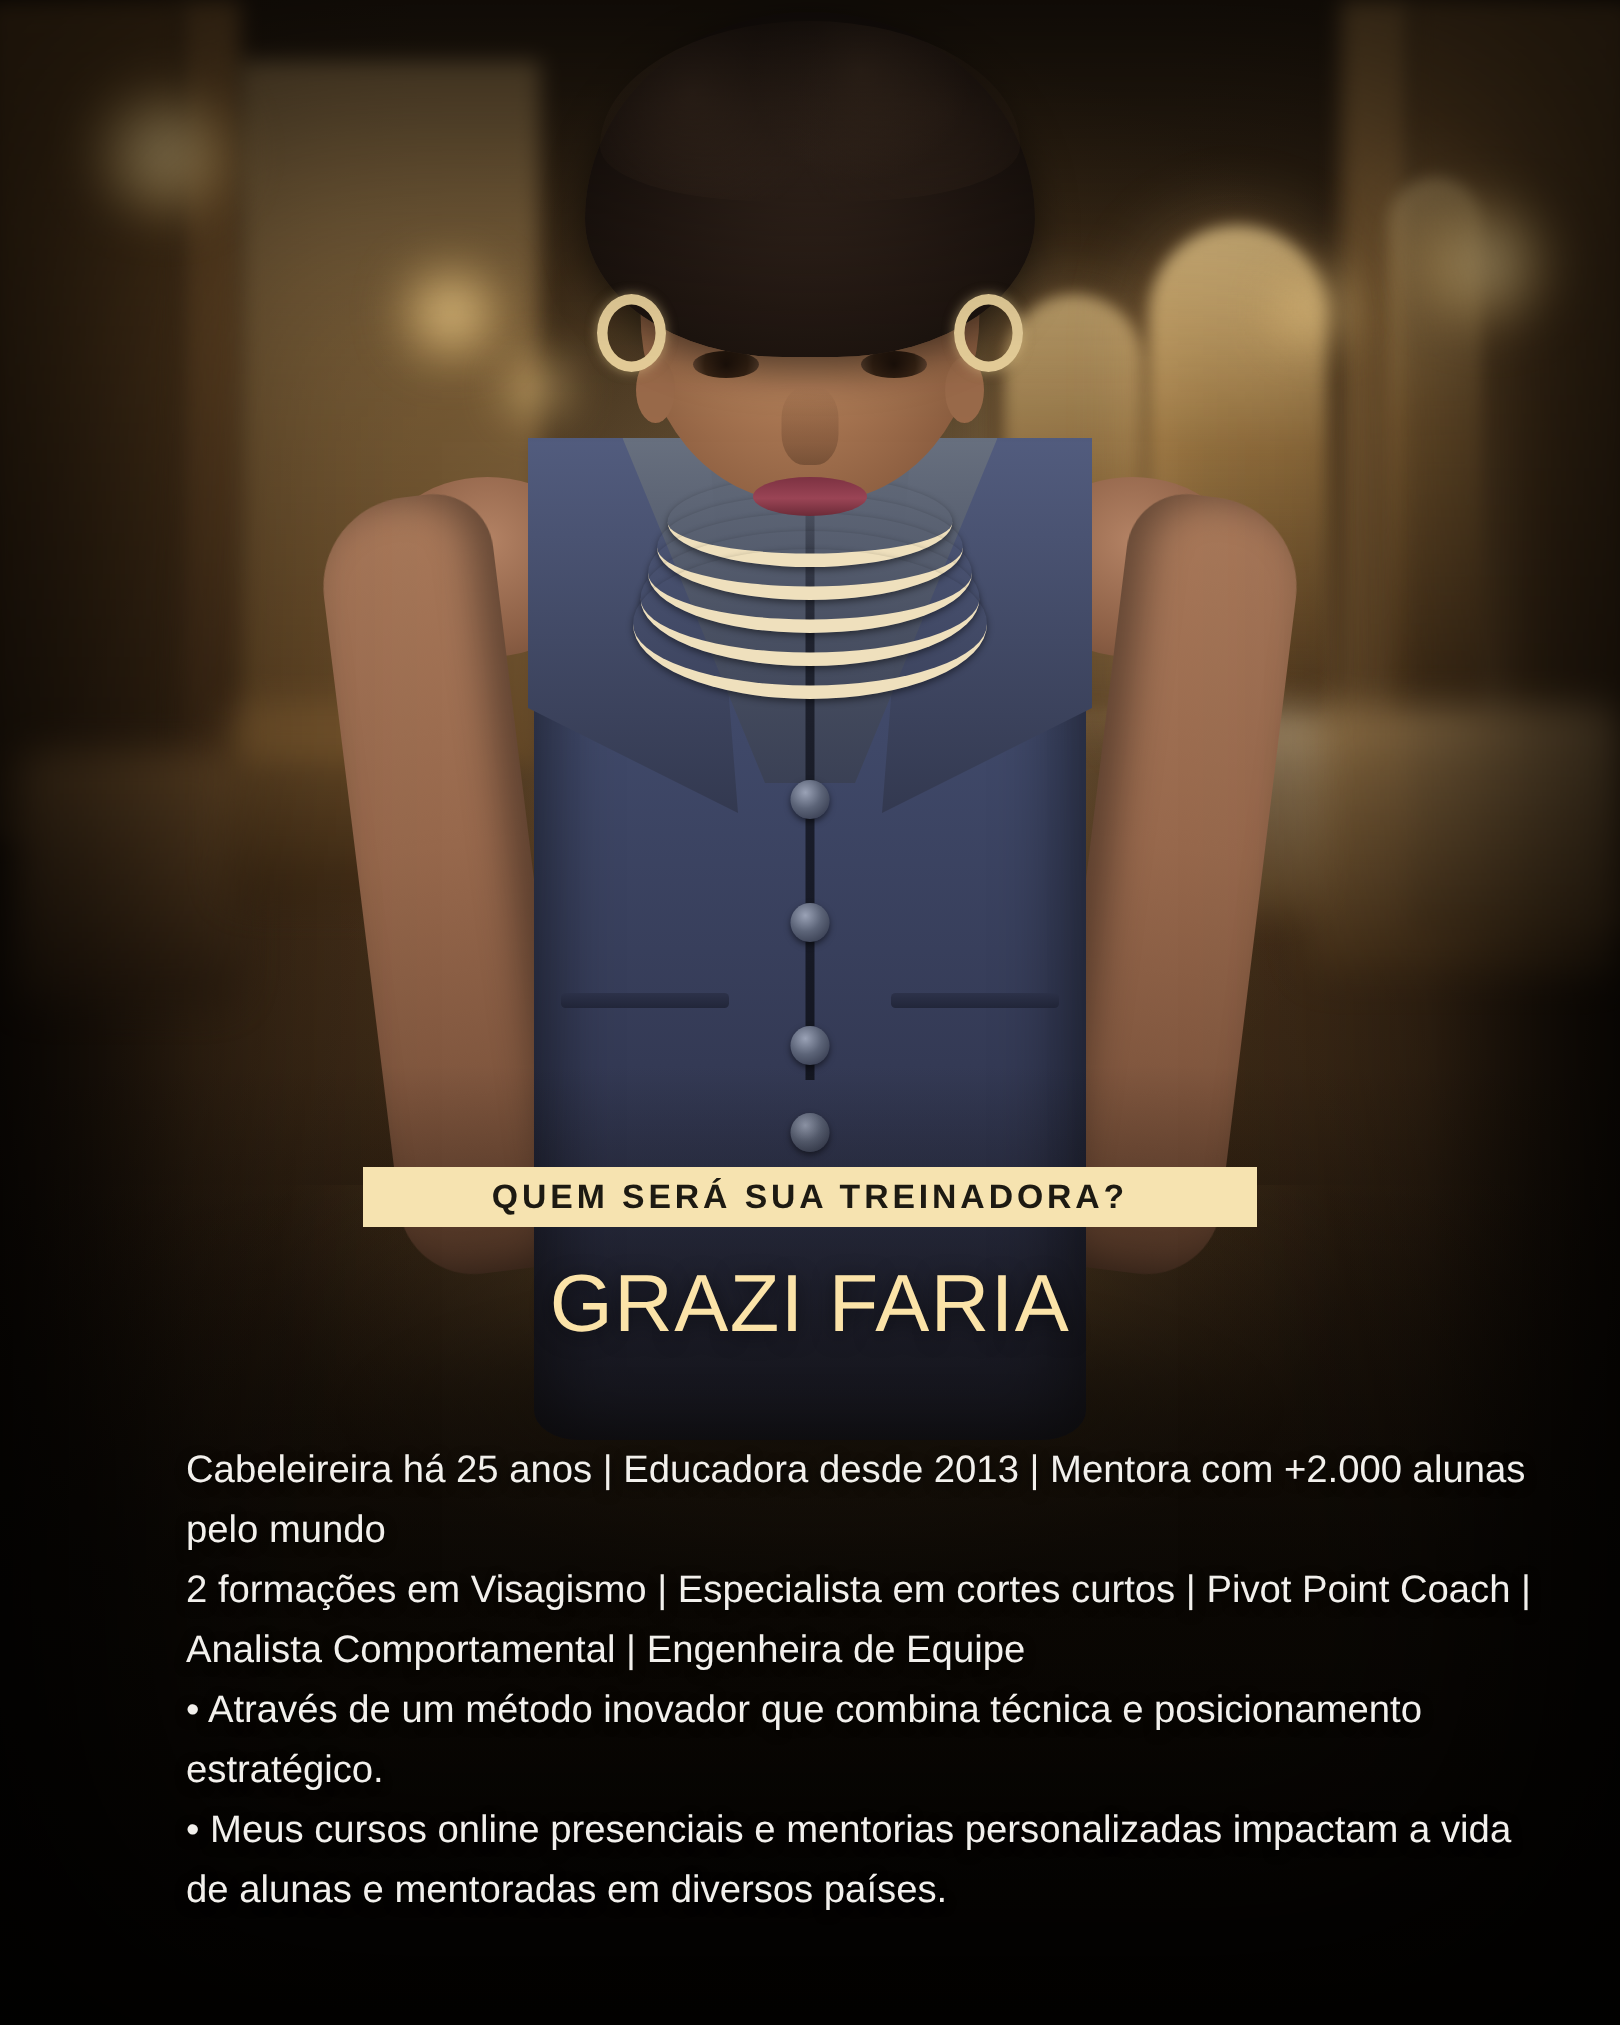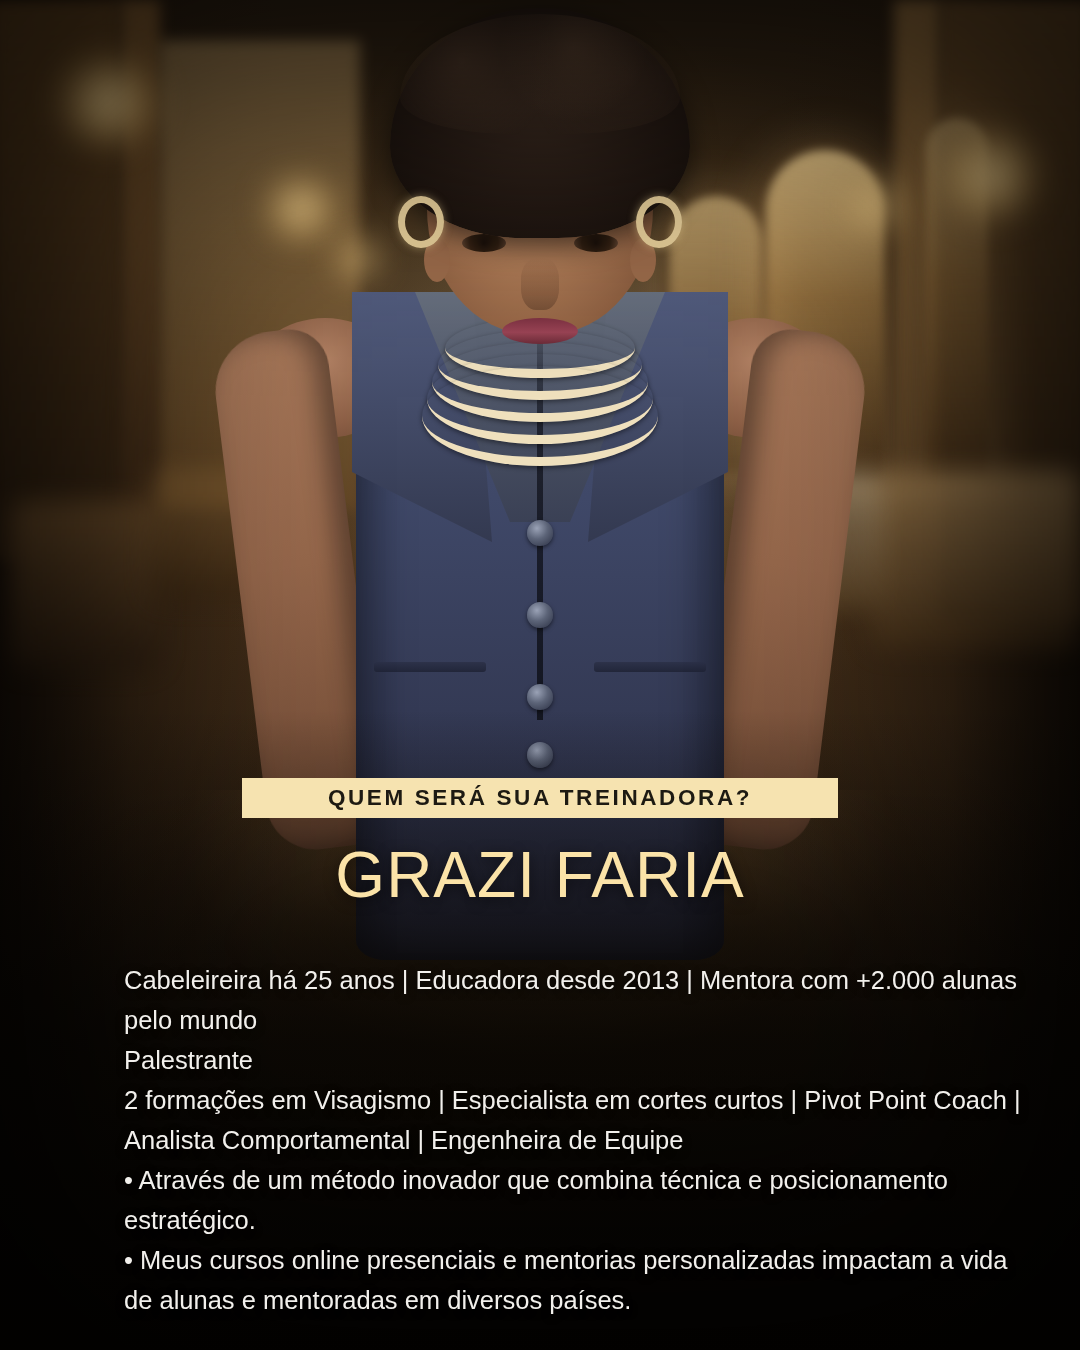--- a/index.html
+++ b/index.html
@@ -249,21 +249,21 @@
     background:#f6e3b0;
     display:flex; align-items:center; justify-content:center;
   }
   .ribbon span {
     font-size:22.5px; font-weight:700; letter-spacing:2.6px; color:#1d1a12;
   }
 
   .name {
     position:absolute; left:0; right:0; top:838px;
     text-align:center;
-    font-size:64px; font-weight:400; letter-spacing:1px;
+    font-size:54px; font-weight:400; letter-spacing:1px;
     color:#fbe3a8;
     text-shadow:0 3px 14px rgba(0,0,0,.55);
   }
 
   .bio {
     position:absolute; left:124px; right:52px; top:960px;
     color:#f2f0ec;
     font-size:25.5px;
     line-height:40px;
     text-shadow:0 2px 8px rgba(0,0,0,.75);
@@ -350,19 +350,18 @@
   <div class="vignette"></div>
 
   <div class="ribbon">
     <span>QUEM SERÁ SUA TREINADORA?</span>
   </div>
 
   <div class="name">GRAZI FARIA</div>
 
   <div class="bio">
     <p>Cabeleireira há 25 anos | Educadora desde 2013 | Mentora com +2.000 alunas pelo mundo</p>
-    <p>Palestrante</p>
     <p>2 formações em Visagismo | Especialista em cortes curtos | Pivot Point Coach | Analista Comportamental | Engenheira de Equipe</p>
     <p>• Através de um método inovador que combina técnica e posicionamento estratégico.</p>
     <p>• Meus cursos online presenciais e mentorias personalizadas impactam a vida de alunas e mentoradas em diversos países.</p>
   </div>
 
 </div>
 
 </body></html>

